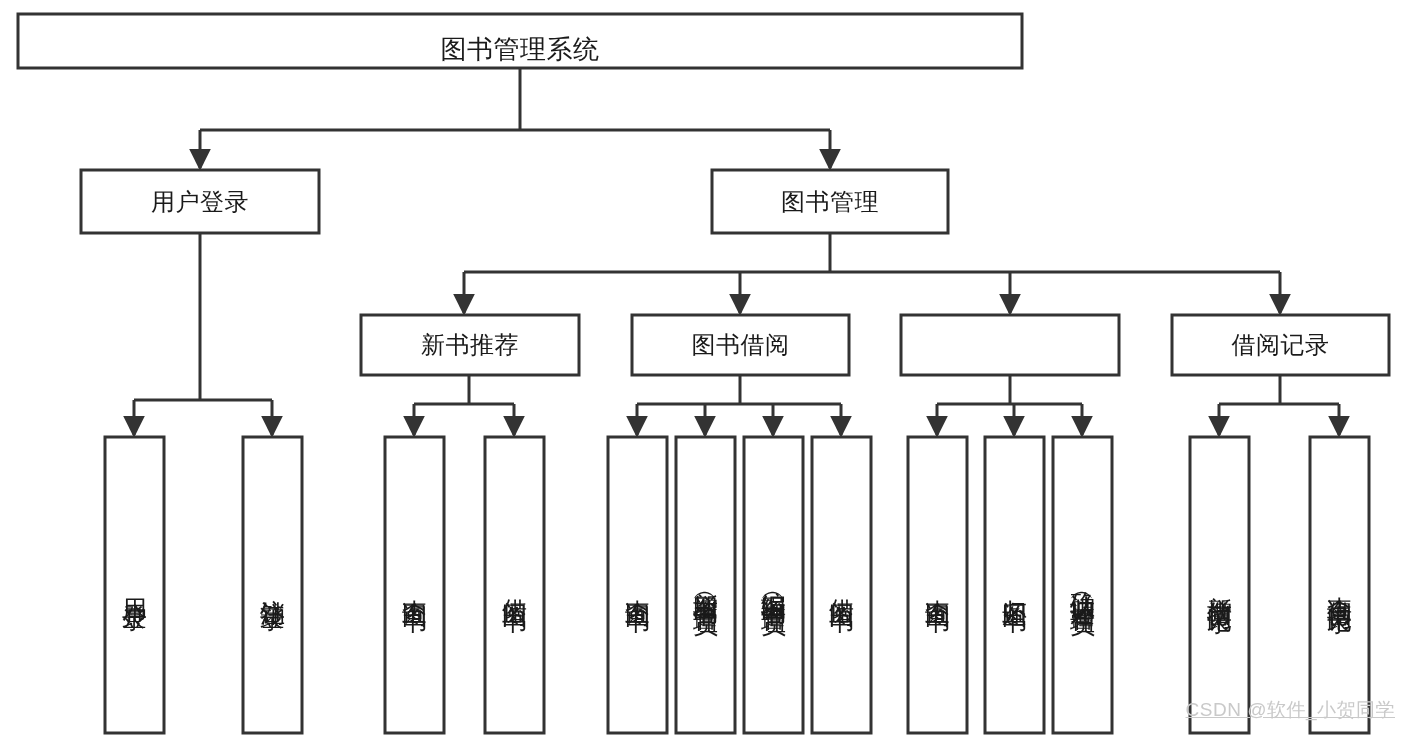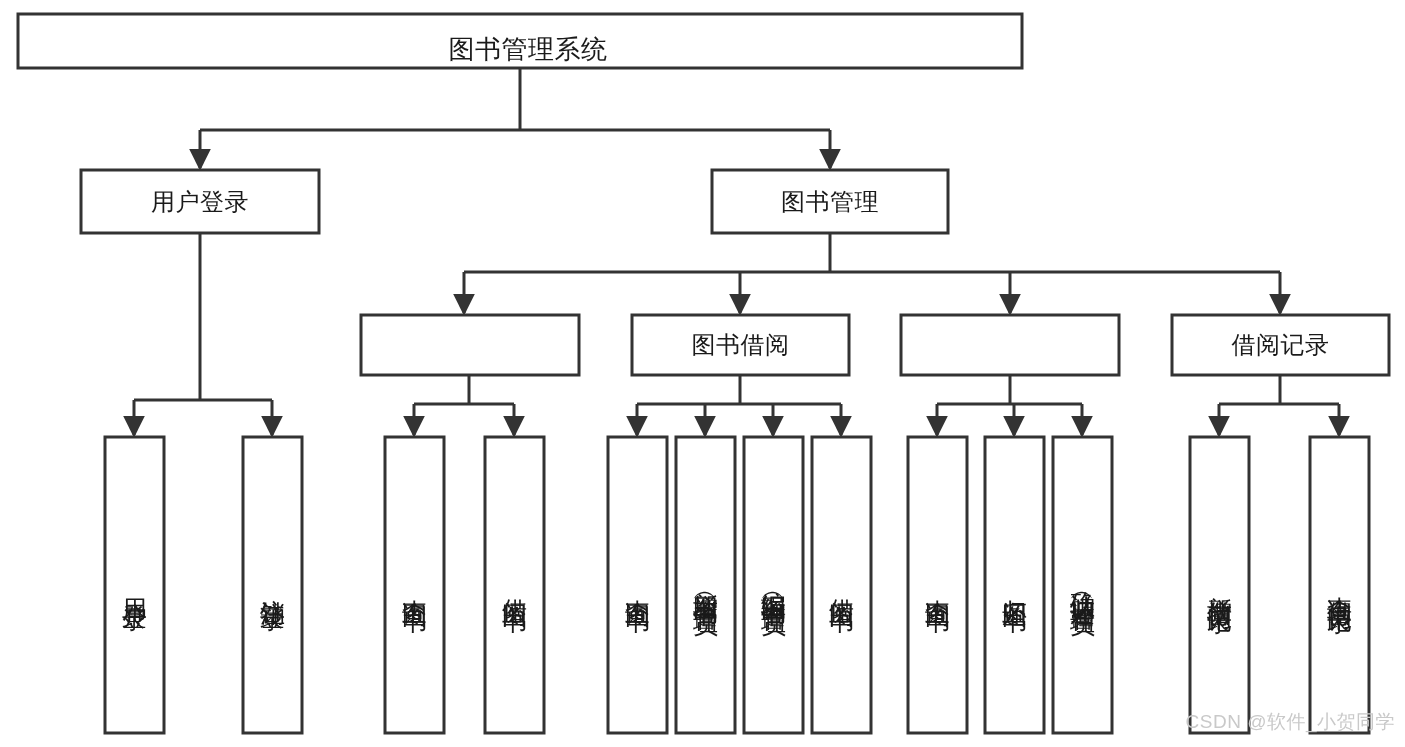--- a/index.html
+++ b/index.html
@@ -30,25 +30,26 @@
   }
   .nodelabel.vert{
     writing-mode:vertical-rl;
     text-orientation:upright;
     font-size:25px;
     letter-spacing:3px;
     line-height:1;
     align-items:center;justify-content:center;
   }
   #watermark{
-    position:absolute;right:10px;bottom:12px;
+    position:absolute;right:10px;bottom:24px;
     color:#c9c9c9;font-size:19px;letter-spacing:0.5px;
     font-family:"Liberation Sans","DejaVu Sans",sans-serif;
     white-space:nowrap;
     pointer-events:none;
+    text-decoration:underline;
   }
 </style>
 </head>
 <body>
 
 <div id="stage">
 
   <svg id="tree" viewBox="0 0 1405 747">
     <defs>
       <marker id="arrow" viewBox="0 0 12 12" refX="10.5" refY="6" markerWidth="7.2" markerHeight="7.2" orient="auto-start-reverse">
@@ -128,32 +129,35 @@
     </g>
 
     <g>
       <path class="edge" d="M 1280 375 L 1280 404"></path>
       <path class="edge" d="M 1219 404 L 1339 404"></path>
       <path class="edge" d="M 1219 404 L 1219 435" marker-end="url(#arrow)"></path>
       <path class="edge" d="M 1339 404 L 1339 435" marker-end="url(#arrow)"></path>
     </g>
   </svg>
 
-  <div class="nodelabel" style="left:26px;top:14px;width:1004px;height:72px;font-size:26px;">
+  <div class="nodelabel" style="left:18px;top:14px;width:1004px;height:72px;font-size:26px;">
     <span>图书管理系统</span>
   </div>
 
   <div class="nodelabel" style="left:81px;top:170px;width:238px;height:63px;">
     <span>用户登录</span>
   </div>
 
   <div class="nodelabel" style="left:712px;top:170px;width:236px;height:63px;align-items:center;">
     <span>图书管理</span>
   </div>
 
+  <div class="nodelabel" style="left:361px;top:315px;width:218px;height:60px;">
+    <span>新书推荐</span>
+  </div>
 
   <div class="nodelabel" style="left:632px;top:315px;width:217px;height:60px;text-align:right;">
     <span>图书借阅</span>
   </div>
 
 
   <div class="nodelabel" style="left:1172px;top:315px;width:217px;height:60px;">
     <span>借阅记录</span>
   </div>
 

